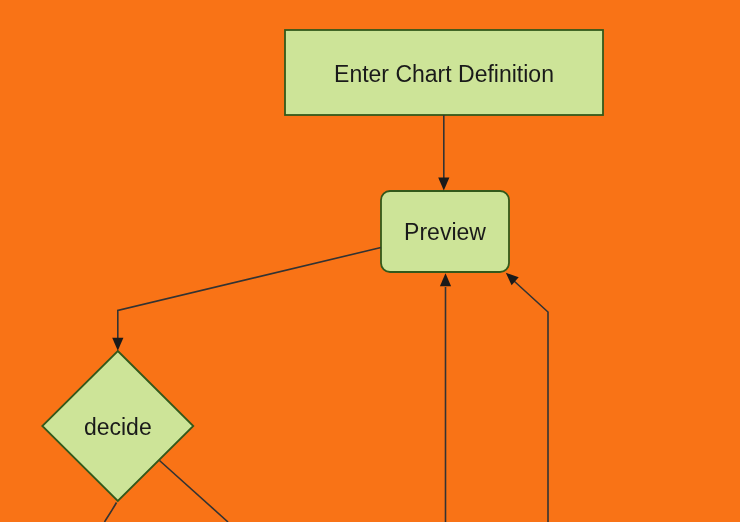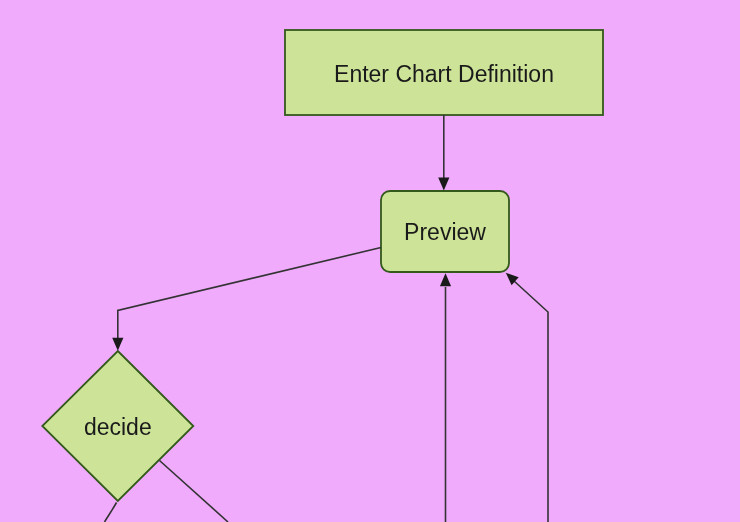--- a/index.html
+++ b/index.html
@@ -4,21 +4,21 @@
 <style>
   html, body {
     margin: 0;
     padding: 0;
     background: #ffffff;
   }
   .stage {
     position: relative;
     width: 740px;
     height: 522px;
-    background: #f0abfc;
+    background: #f97316;
     overflow: hidden;
     font-family: "Liberation Sans", "DejaVu Sans", sans-serif;
   }
   svg {
     display: block;
   }
   .node-label {
     font-family: "Liberation Sans", "DejaVu Sans", sans-serif;
     font-size: 23px;
   }

